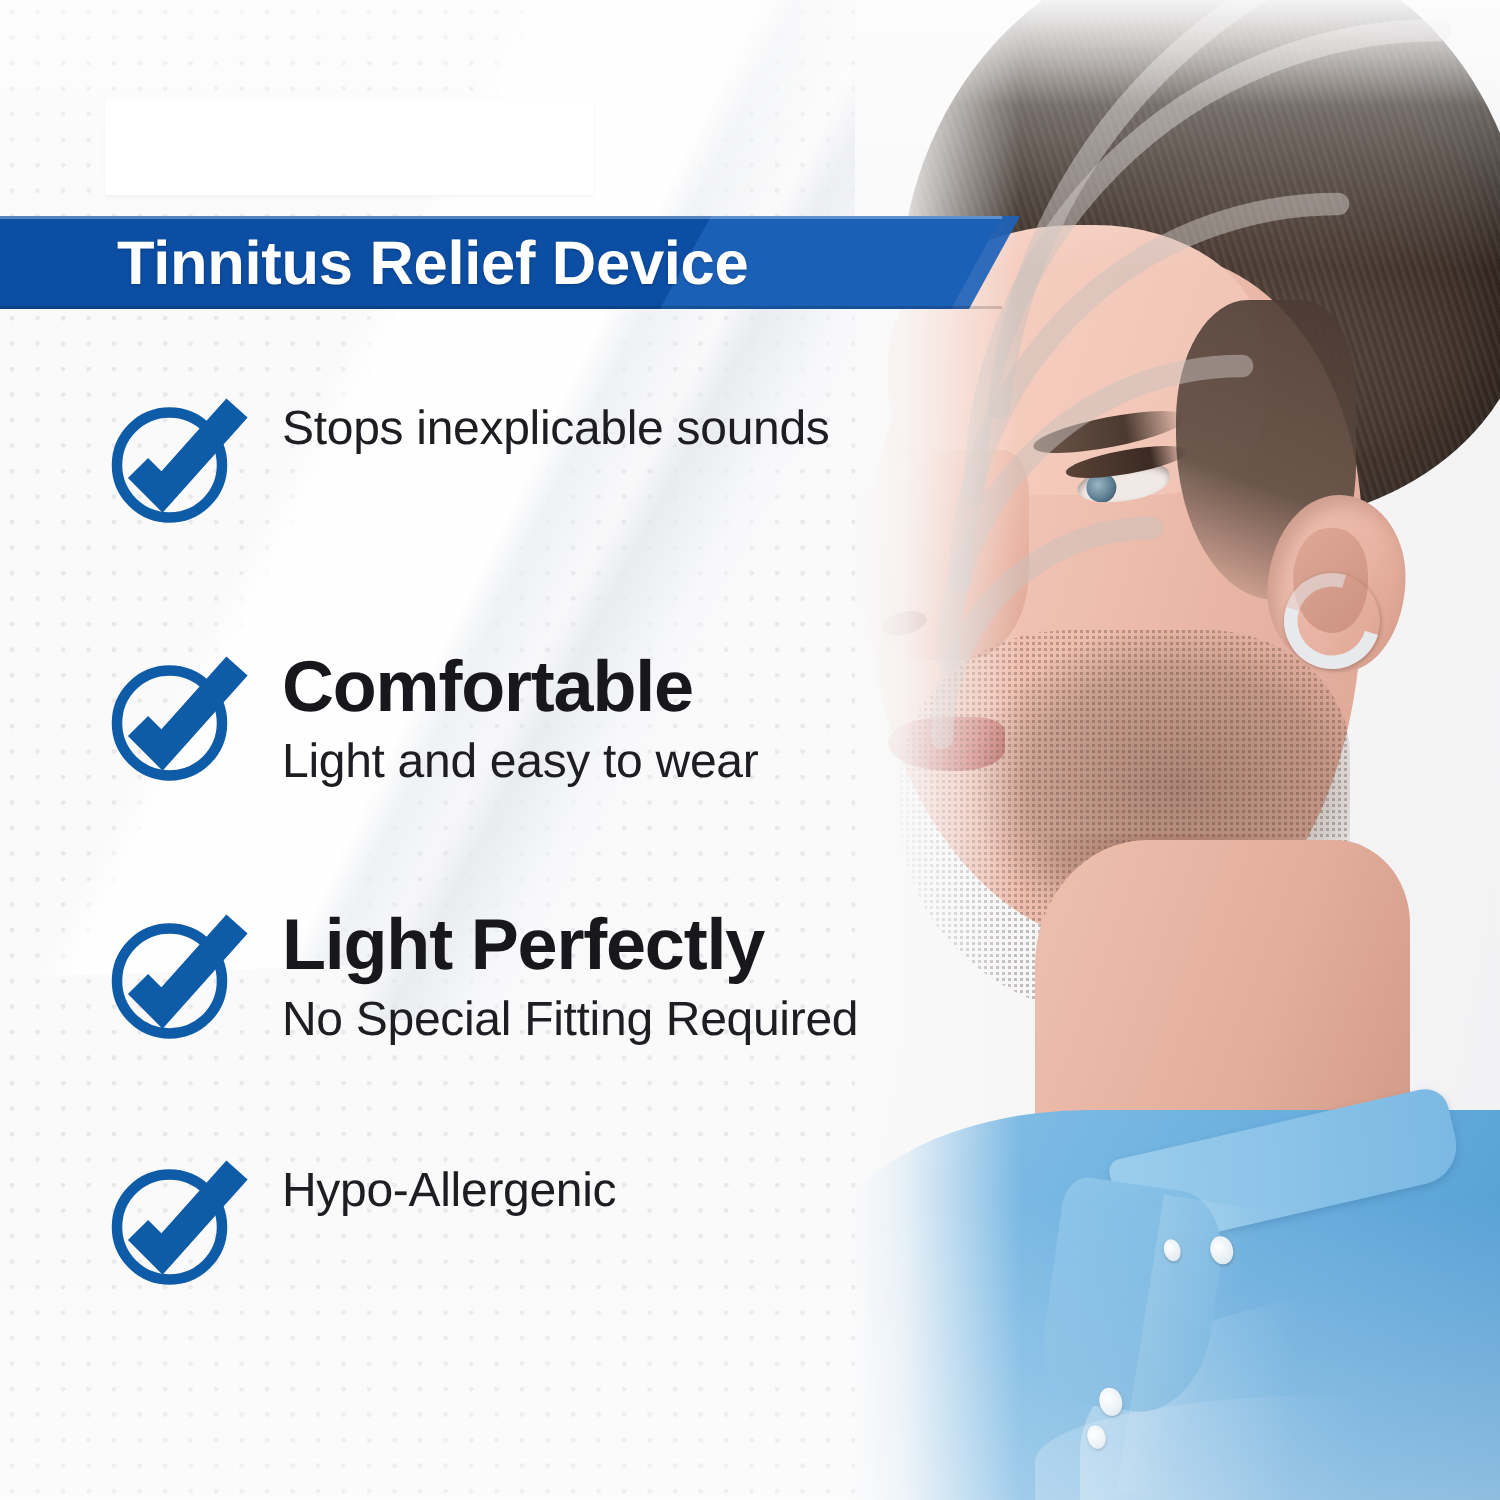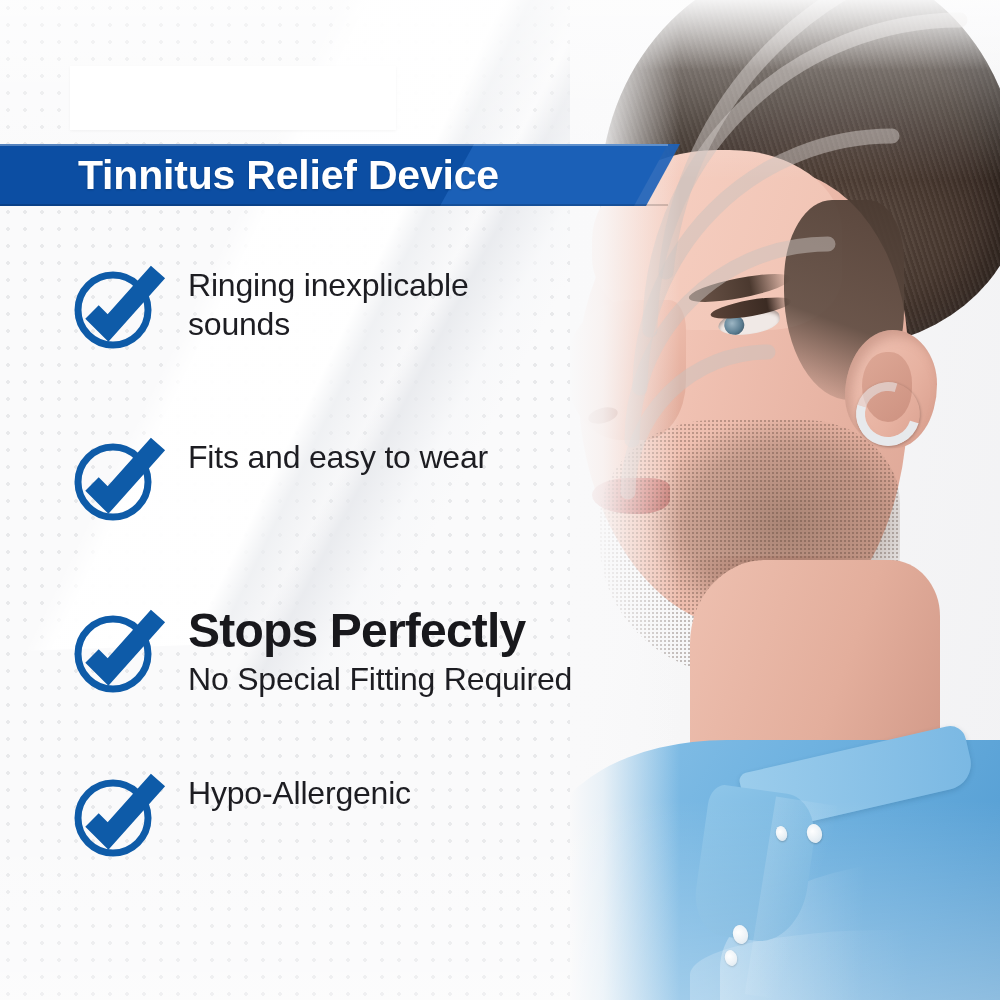--- a/index.html
+++ b/index.html
@@ -521,45 +521,46 @@
   <div class="features">
 
     <div class="feature" style="top: 0px;">
       <div class="feature-icon">
         <svg viewBox="0 0 100 92">
           <circle cx="45" cy="48" r="35" fill="none" stroke="#0e5ba8" stroke-width="7"></circle>
           <path d="M 24 50 L 40 66 L 90 10" fill="none" stroke="#0e5ba8" stroke-width="19" stroke-linecap="butt" stroke-linejoin="miter"></path>
         </svg>
       </div>
       <div class="feature-text">
-        <div class="feature-sub" style="max-width: 370px;">Ringing inexplicable sounds</div>
+        <div class="feature-sub" style="max-width: 370px;">Stops inexplicable sounds</div>
       </div>
     </div>
 
     <div class="feature" style="top: 172px;">
       <div class="feature-icon">
         <svg viewBox="0 0 100 92">
           <circle cx="45" cy="48" r="35" fill="none" stroke="#0e5ba8" stroke-width="7"></circle>
           <path d="M 24 50 L 40 66 L 90 10" fill="none" stroke="#0e5ba8" stroke-width="19" stroke-linecap="butt" stroke-linejoin="miter"></path>
         </svg>
       </div>
       <div class="feature-text">
-        <div class="feature-sub">Fits and easy to wear</div>
+        <div class="feature-title">Comfortable</div>
+        <div class="feature-sub">Light and easy to wear</div>
       </div>
     </div>
 
     <div class="feature" style="top: 344px;">
       <div class="feature-icon">
         <svg viewBox="0 0 100 92">
           <circle cx="45" cy="48" r="35" fill="none" stroke="#0e5ba8" stroke-width="7"></circle>
           <path d="M 24 50 L 40 66 L 90 10" fill="none" stroke="#0e5ba8" stroke-width="19" stroke-linecap="butt" stroke-linejoin="miter"></path>
         </svg>
       </div>
       <div class="feature-text">
-        <div class="feature-title">Stops Perfectly</div>
+        <div class="feature-title">Light Perfectly</div>
         <div class="feature-sub">No Special Fitting Required</div>
       </div>
     </div>
 
     <div class="feature" style="top: 508px;">
       <div class="feature-icon">
         <svg viewBox="0 0 100 92">
           <circle cx="45" cy="48" r="35" fill="none" stroke="#0e5ba8" stroke-width="7"></circle>
           <path d="M 24 50 L 40 66 L 90 10" fill="none" stroke="#0e5ba8" stroke-width="19" stroke-linecap="butt" stroke-linejoin="miter"></path>
         </svg>

